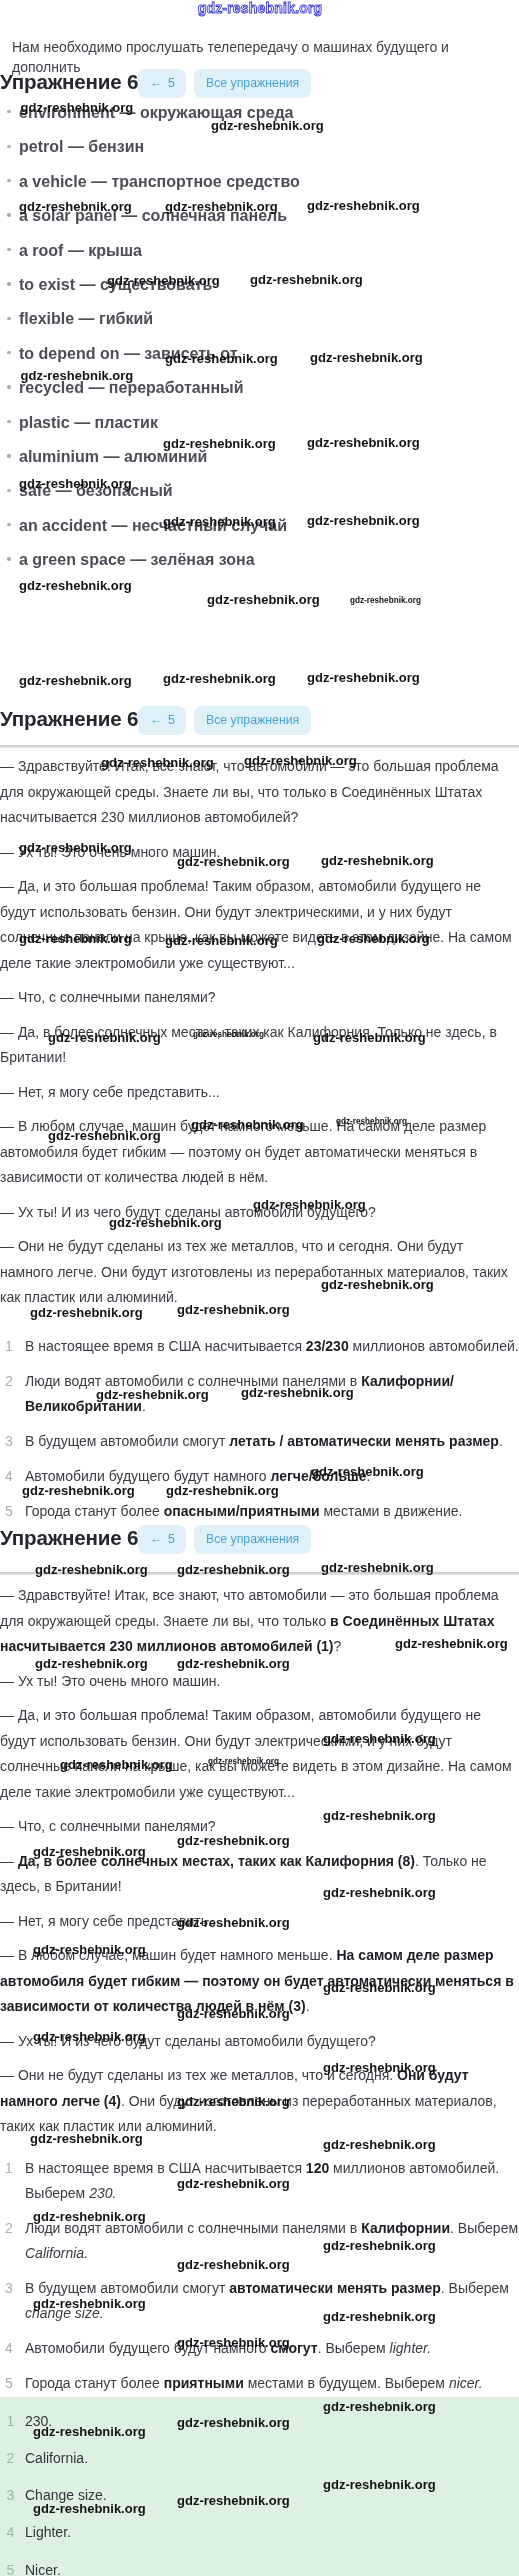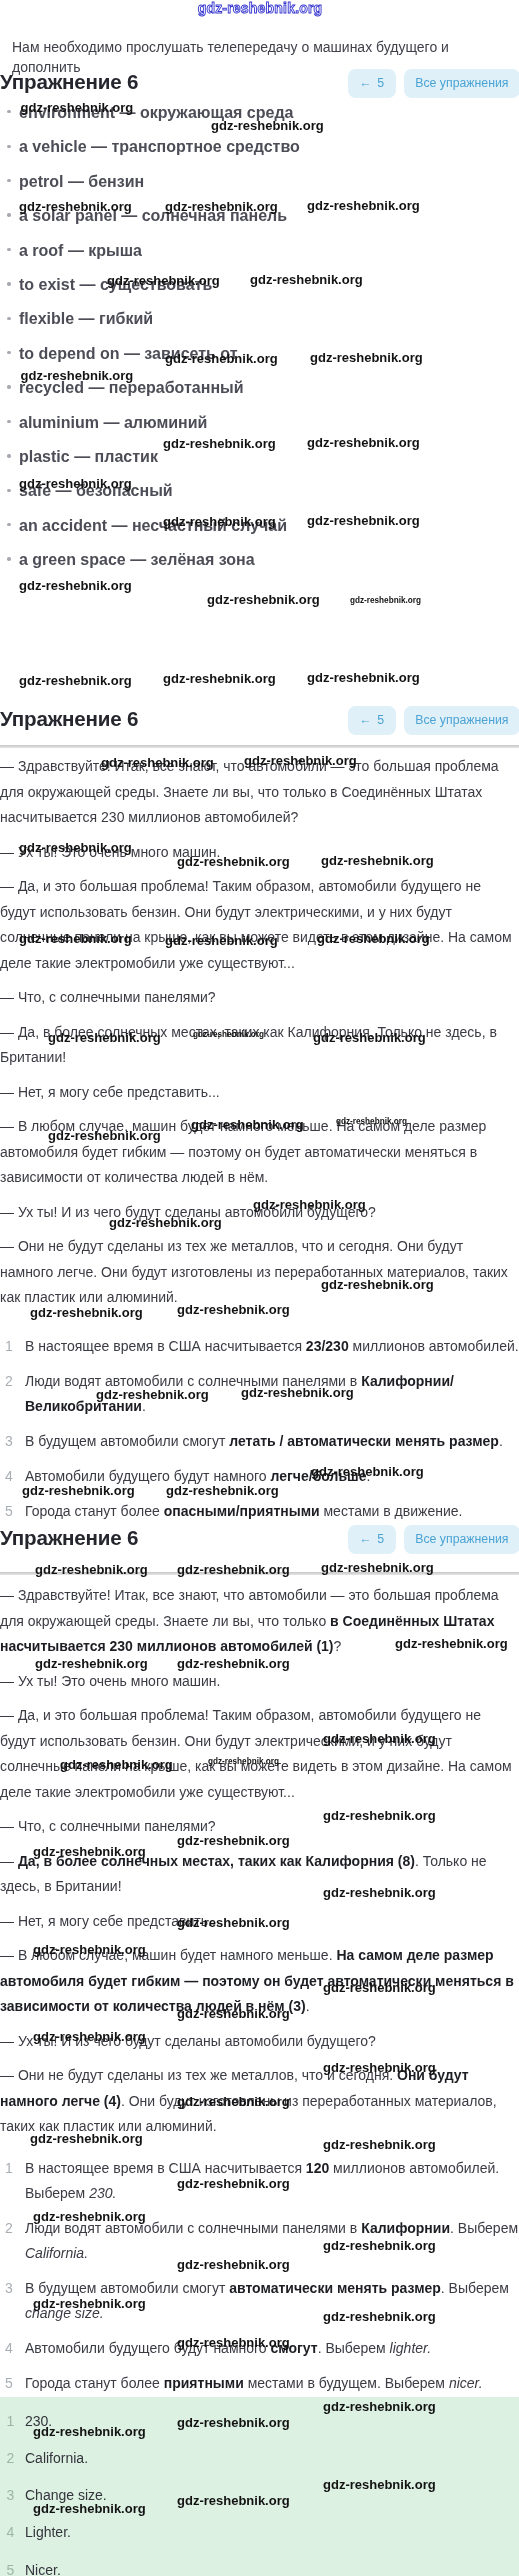--- a/index.html
+++ b/index.html
@@ -1,21 +1,21 @@
 <!DOCTYPE html>
 <html style="font-size:13px"><head>
 <meta charset="utf-8">
 <style>
   html,body{margin:0;padding:0;background:#fff;}
   .page{position:relative;width:520px;height:2576px;background:#ffffff;overflow:hidden;
         font-family:"Liberation Sans",sans-serif;color:#3c3d45;}
   .wm-top{position:absolute;top:0;left:0;right:0;text-align:center;font-size:14px;font-weight:700;
           color:transparent;-webkit-text-stroke:0.9px var(--wm-blue);letter-spacing:0.2px;}
   .intro{position:absolute;top:25px;left:0;right:0;font-size:14px;line-height:20px;color:#3f4049;margin:12px;}
-  .sec-header{position:absolute;left:0;right:0;display:flex;justify-content:space-between;align-items:flex-start;}
+  .sec-header{position:absolute;left:0;right:0;display:flex;align-items:flex-start;}
   .h1{top:69px}.h2{top:706px}.h3{top:1525px}
   .sec-title{font-size:20.6px;font-weight:700;color:#26272e;margin:0;letter-spacing:-0.2px;line-height:25px;}
   .hdr-buttons{display:flex;gap:8.2px;margin-top:0;}
   .btn{background:var(--btn-bg);color:var(--accent);font-size:12.3px;border:none;border-radius:7.4px;
        padding:7.4px 11.5px;white-space:nowrap;font-family:inherit;cursor:pointer;line-height:14px;}
   .btn .arr{margin-right:5.8px;}
   .vocab{position:absolute;top:102px;left:0;right:0;list-style:none;margin:0;padding:0;}
   .vocab li{position:relative;padding-left:19px;font-size:16px;line-height:21.4px;margin-bottom:13px;color:#4c4d56;font-weight:bold;}
   .vocab .dot{position:absolute;left:7.4px;top:8.2px;width:3.3px;height:3.3px;border-radius:50%;background:#a7abb1;}
   .divider{position:absolute;left:0;right:0;height:2.5px;background:linear-gradient(#c7c7c7,#e6e6e6);}
@@ -48,30 +48,30 @@
   <div class="sec-header h1">
     <h2 class="sec-title">Упражнение 6</h2>
     <div class="hdr-buttons">
       <button class="btn"><span class="arr">←</span><span>5</span></button>
       <button class="btn">Все упражнения</button>
     </div>
   </div>
 
   <ul class="vocab">
       <li><span class="dot"></span><span>environment — окружающая среда</span></li>
+      <li><span class="dot"></span><span>petrol — бензин</span></li>
       <li><span class="dot"></span><span>a vehicle — транспортное средство</span></li>
-      <li><span class="dot"></span><span>petrol — бензин</span></li>
       <li><span class="dot"></span><span>a solar panel — солнечная панель</span></li>
       <li><span class="dot"></span><span>a roof — крыша</span></li>
       <li><span class="dot"></span><span>to exist — существовать</span></li>
       <li><span class="dot"></span><span>flexible — гибкий</span></li>
       <li><span class="dot"></span><span>to depend on — зависеть от</span></li>
       <li><span class="dot"></span><span>recycled — переработанный</span></li>
+      <li><span class="dot"></span><span>plastic — пластик</span></li>
       <li><span class="dot"></span><span>aluminium — алюминий</span></li>
-      <li><span class="dot"></span><span>plastic — пластик</span></li>
       <li><span class="dot"></span><span>safe — безопасный</span></li>
       <li><span class="dot"></span><span>an accident — несчастный случай</span></li>
       <li><span class="dot"></span><span>a green space — зелёная зона</span></li>
     </ul>
 
   <div class="sec-header h2">
     <h2 class="sec-title">Упражнение 6</h2>
     <div class="hdr-buttons">
       <button class="btn"><span class="arr">←</span><span>5</span></button>
       <button class="btn">Все упражнения</button>

